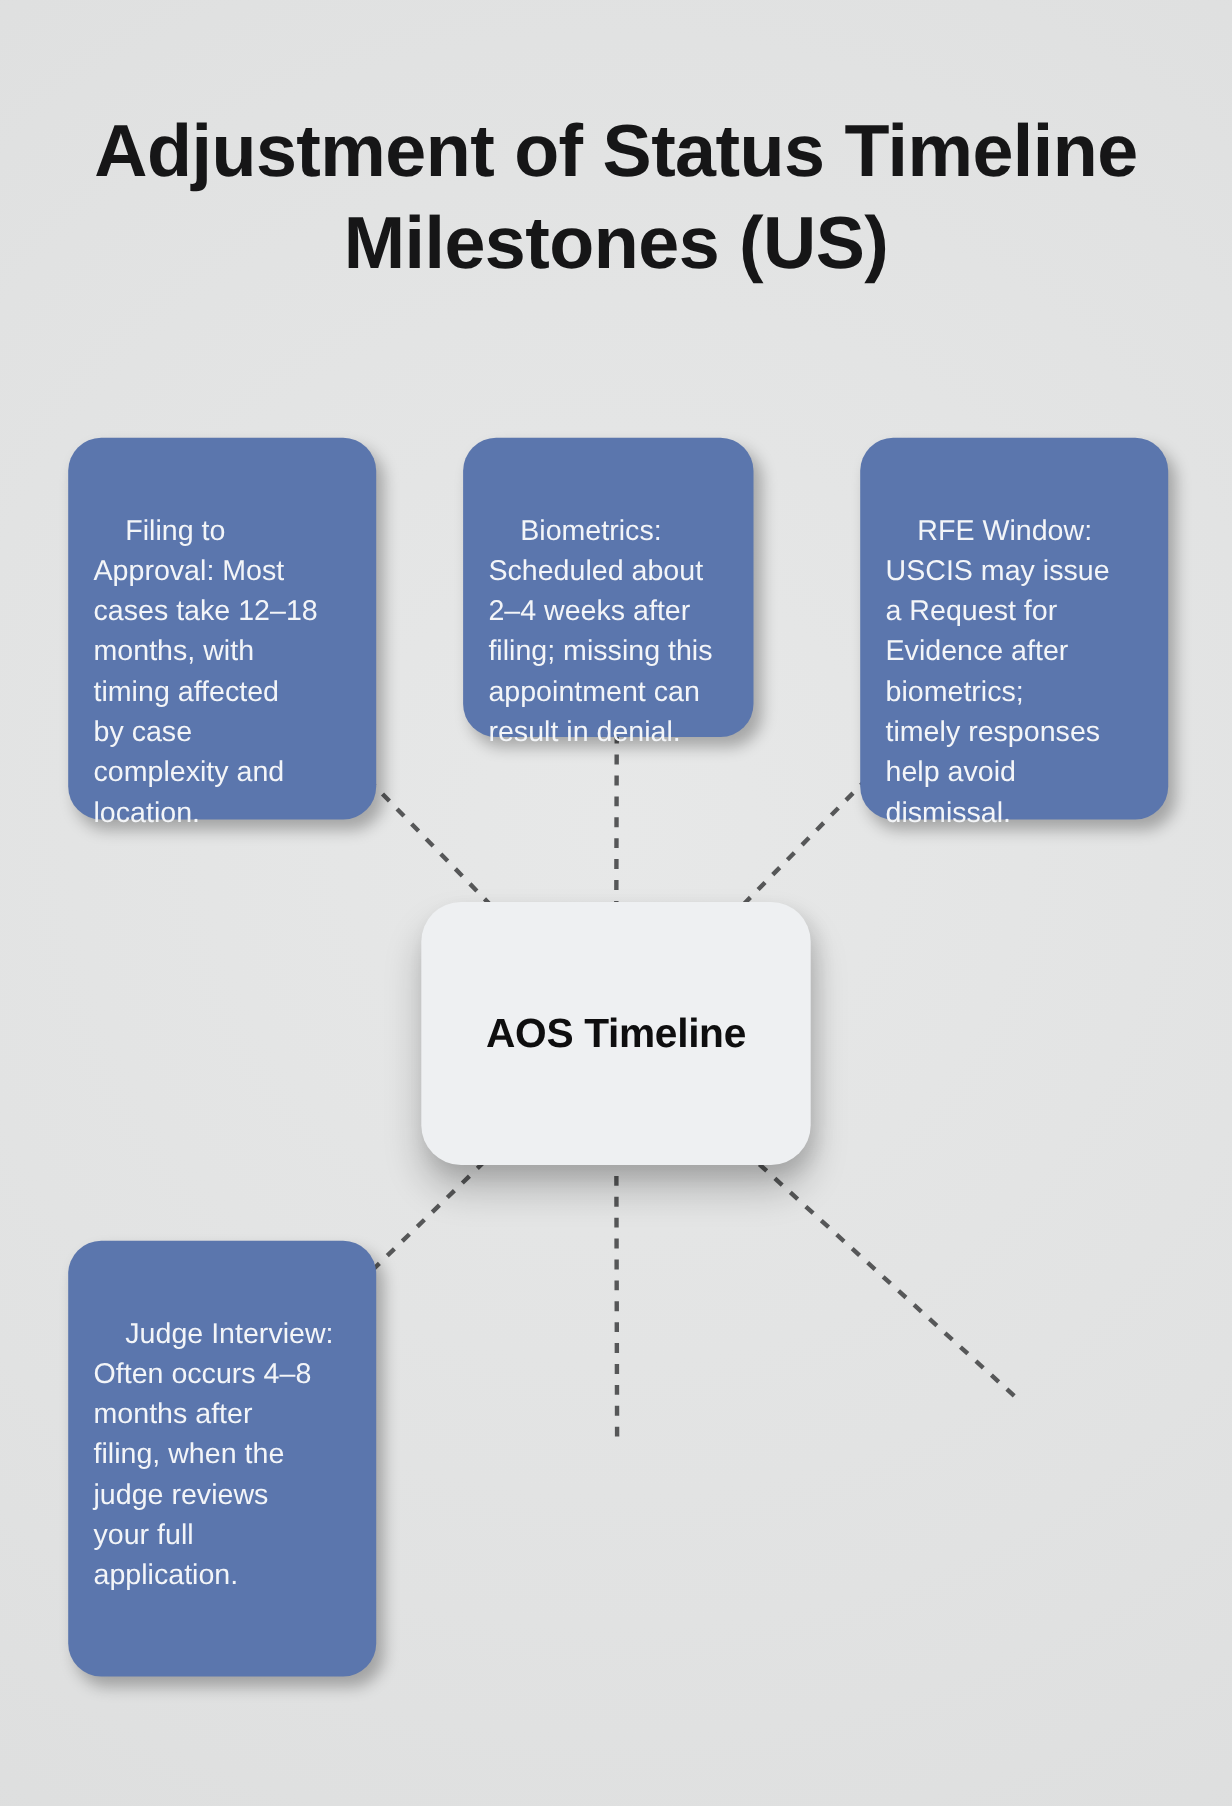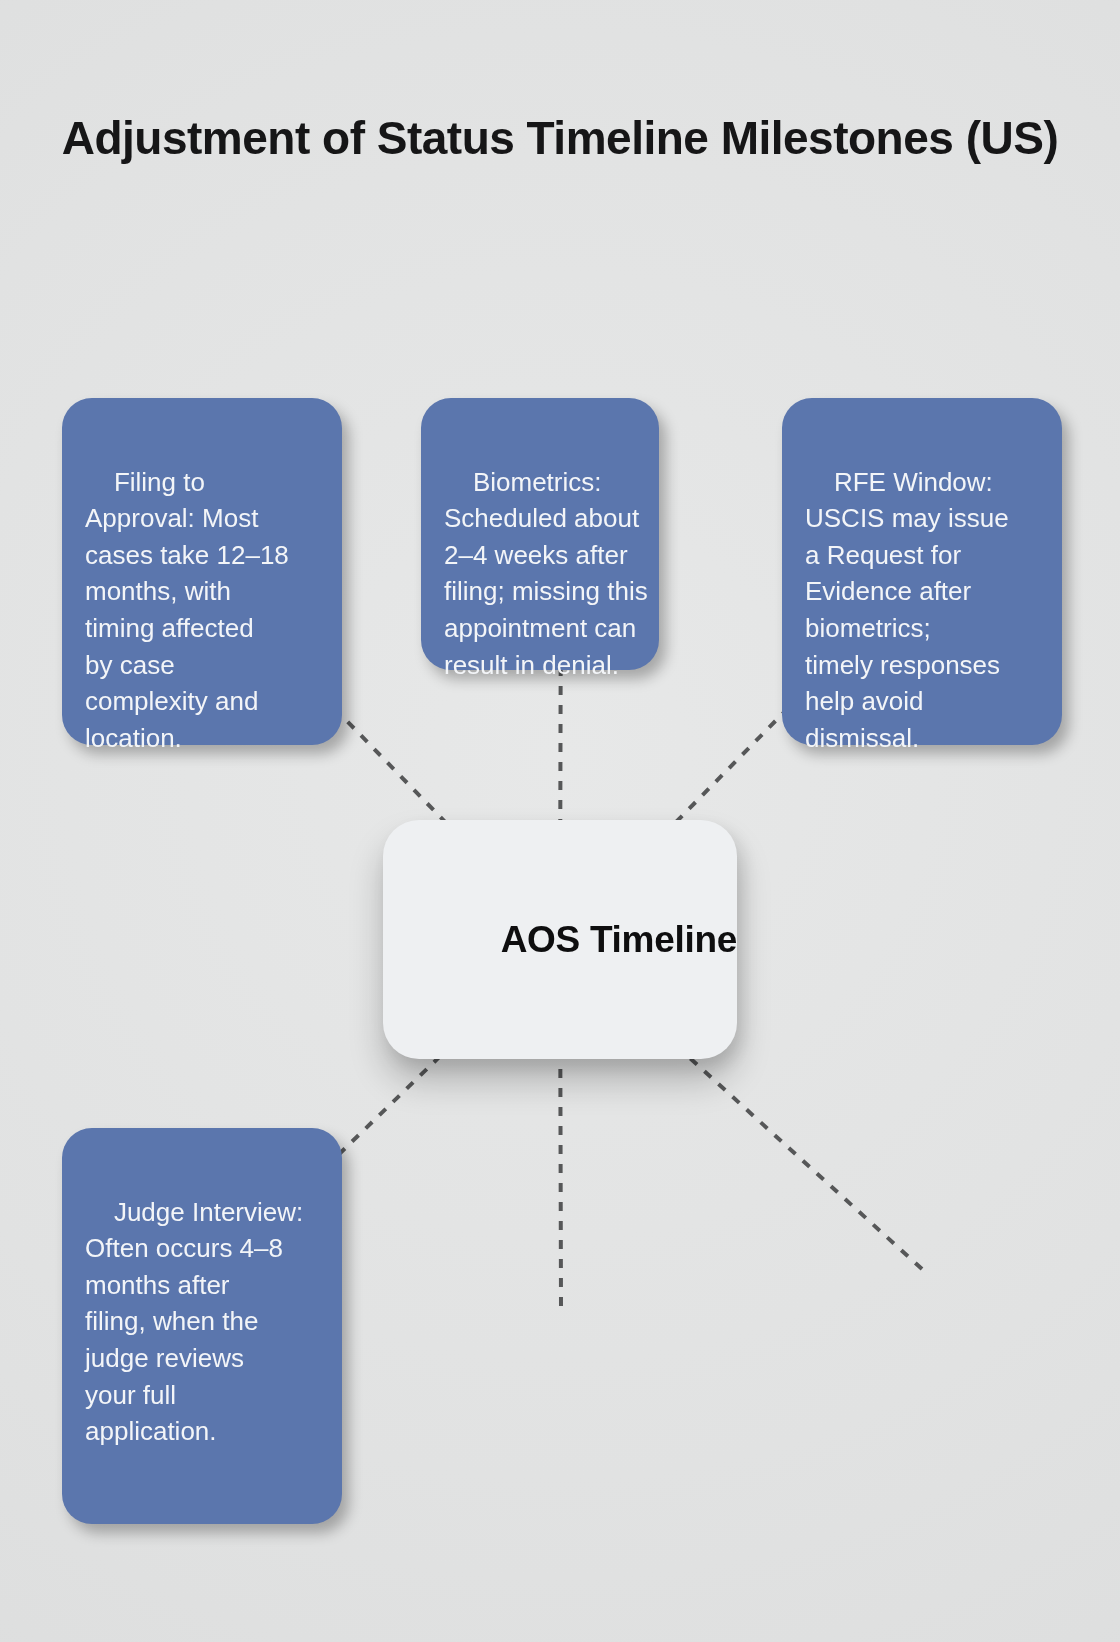--- a/index.html
+++ b/index.html
@@ -15,21 +15,21 @@
     font-family: "Liberation Sans", "DejaVu Sans", sans-serif;
   }
   .page-title {
     position: absolute;
     top: 96px;
     left: 50%;
     transform: translateX(-50%);
     width: 1010px;
     margin: 0;
     text-align: center;
-    font-size: 46px;
+    font-size: 67px;
     line-height: 84px;
     font-weight: 700;
     letter-spacing: -0.5px;
     color: #161617;
   }
   .connectors {
     position: absolute;
     top: 0;
     left: 0;
     z-index: 0;
@@ -46,39 +46,39 @@
     background: #5b76ad;
     border-radius: 30px;
     box-shadow: 7px 9px 14px rgba(0, 0, 0, 0.28);
     color: #f3f5f8;
     font-size: 26px;
     line-height: 36.6px;
     white-space: pre;
     padding: 29px 31px 20px 23px;
   }
   .card--c1 { left: 62px;  top: 398px;  width: 280px; height: 347px; }
-  .card--c2 { left: 421px; top: 398px;  width: 238px; height: 272px; }
+  .card--c2 { left: 421px; top: 398px;  width: 264px; height: 272px; }
   .card--c3 { left: 782px; top: 398px;  width: 280px; height: 347px; }
   .card--c4 { left: 62px;  top: 1128px; width: 280px; height: 396px; }
   .card--c5 { left: 421px; top: 1133px; width: 280px; height: 347px; }
   .card--c6 { left: 782px; top: 1131px; width: 280px; height: 276px; }
   .center-node {
     position: absolute;
     z-index: 2;
     left: 383px;
     top: 820px;
     width: 354px;
     height: 239px;
     box-sizing: border-box;
     background: #eef0f2;
     border-radius: 36px;
     box-shadow: 0 22px 34px rgba(0, 0, 0, 0.22), 6px 8px 16px rgba(0, 0, 0, 0.10);
     display: flex;
     align-items: center;
-    justify-content: flex-end;
+    justify-content: center;
   }
   .center-node__label {
     font-size: 37px;
     font-weight: 700;
     color: #0e0e0f;
     letter-spacing: -0.3px;
   }
 </style>
 </head>
 <body>

